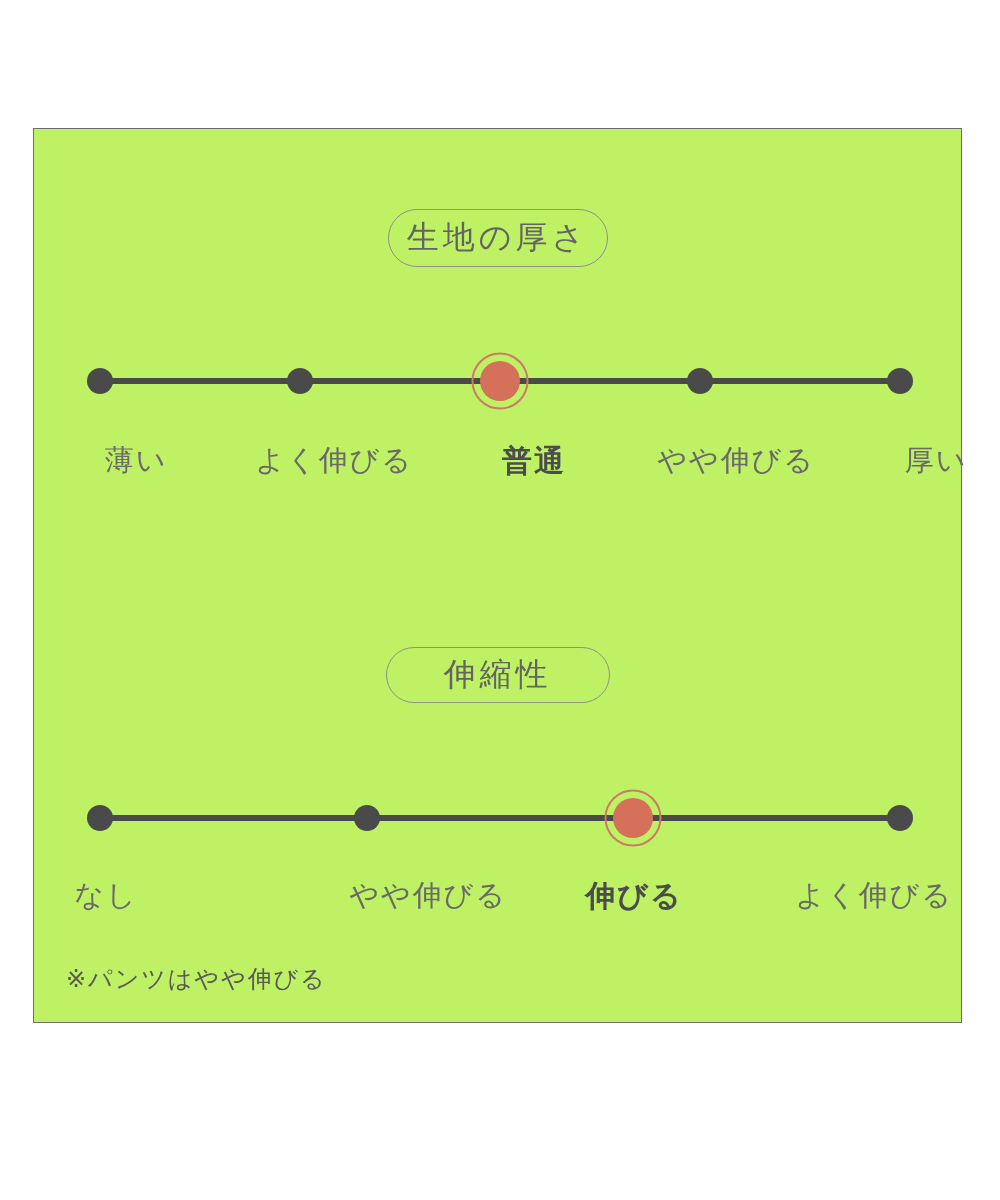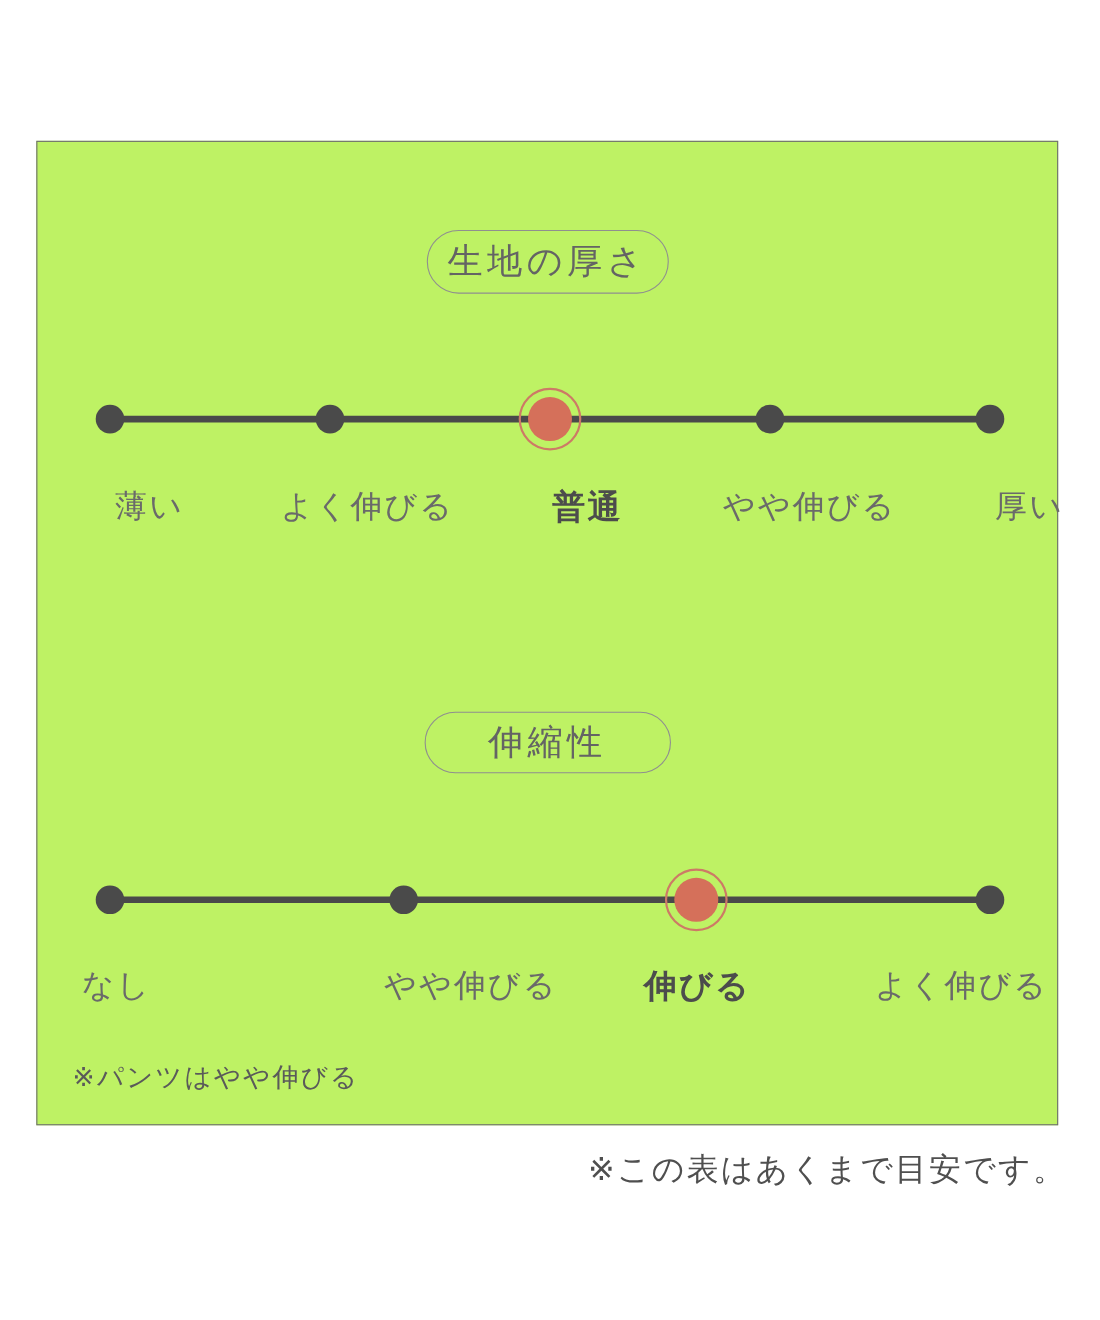--- a/index.html
+++ b/index.html
@@ -151,15 +151,14 @@
       <span class="lbl" style="left:72px;">なし</span>
       <span class="lbl" style="left:350px;margin-left:44px;">やや伸びる</span>
       <span class="lbl sel" style="left:600px;">伸びる</span>
       <span class="lbl" style="left:840px;">よく伸びる</span>
     </div>
 
     <div class="note-inside">※パンツはやや伸びる</div>
 
   </div>
 
-  <div class="note-outside">※この表はあくまで目安です。</div>
 
 </div>
 
 </body></html>

